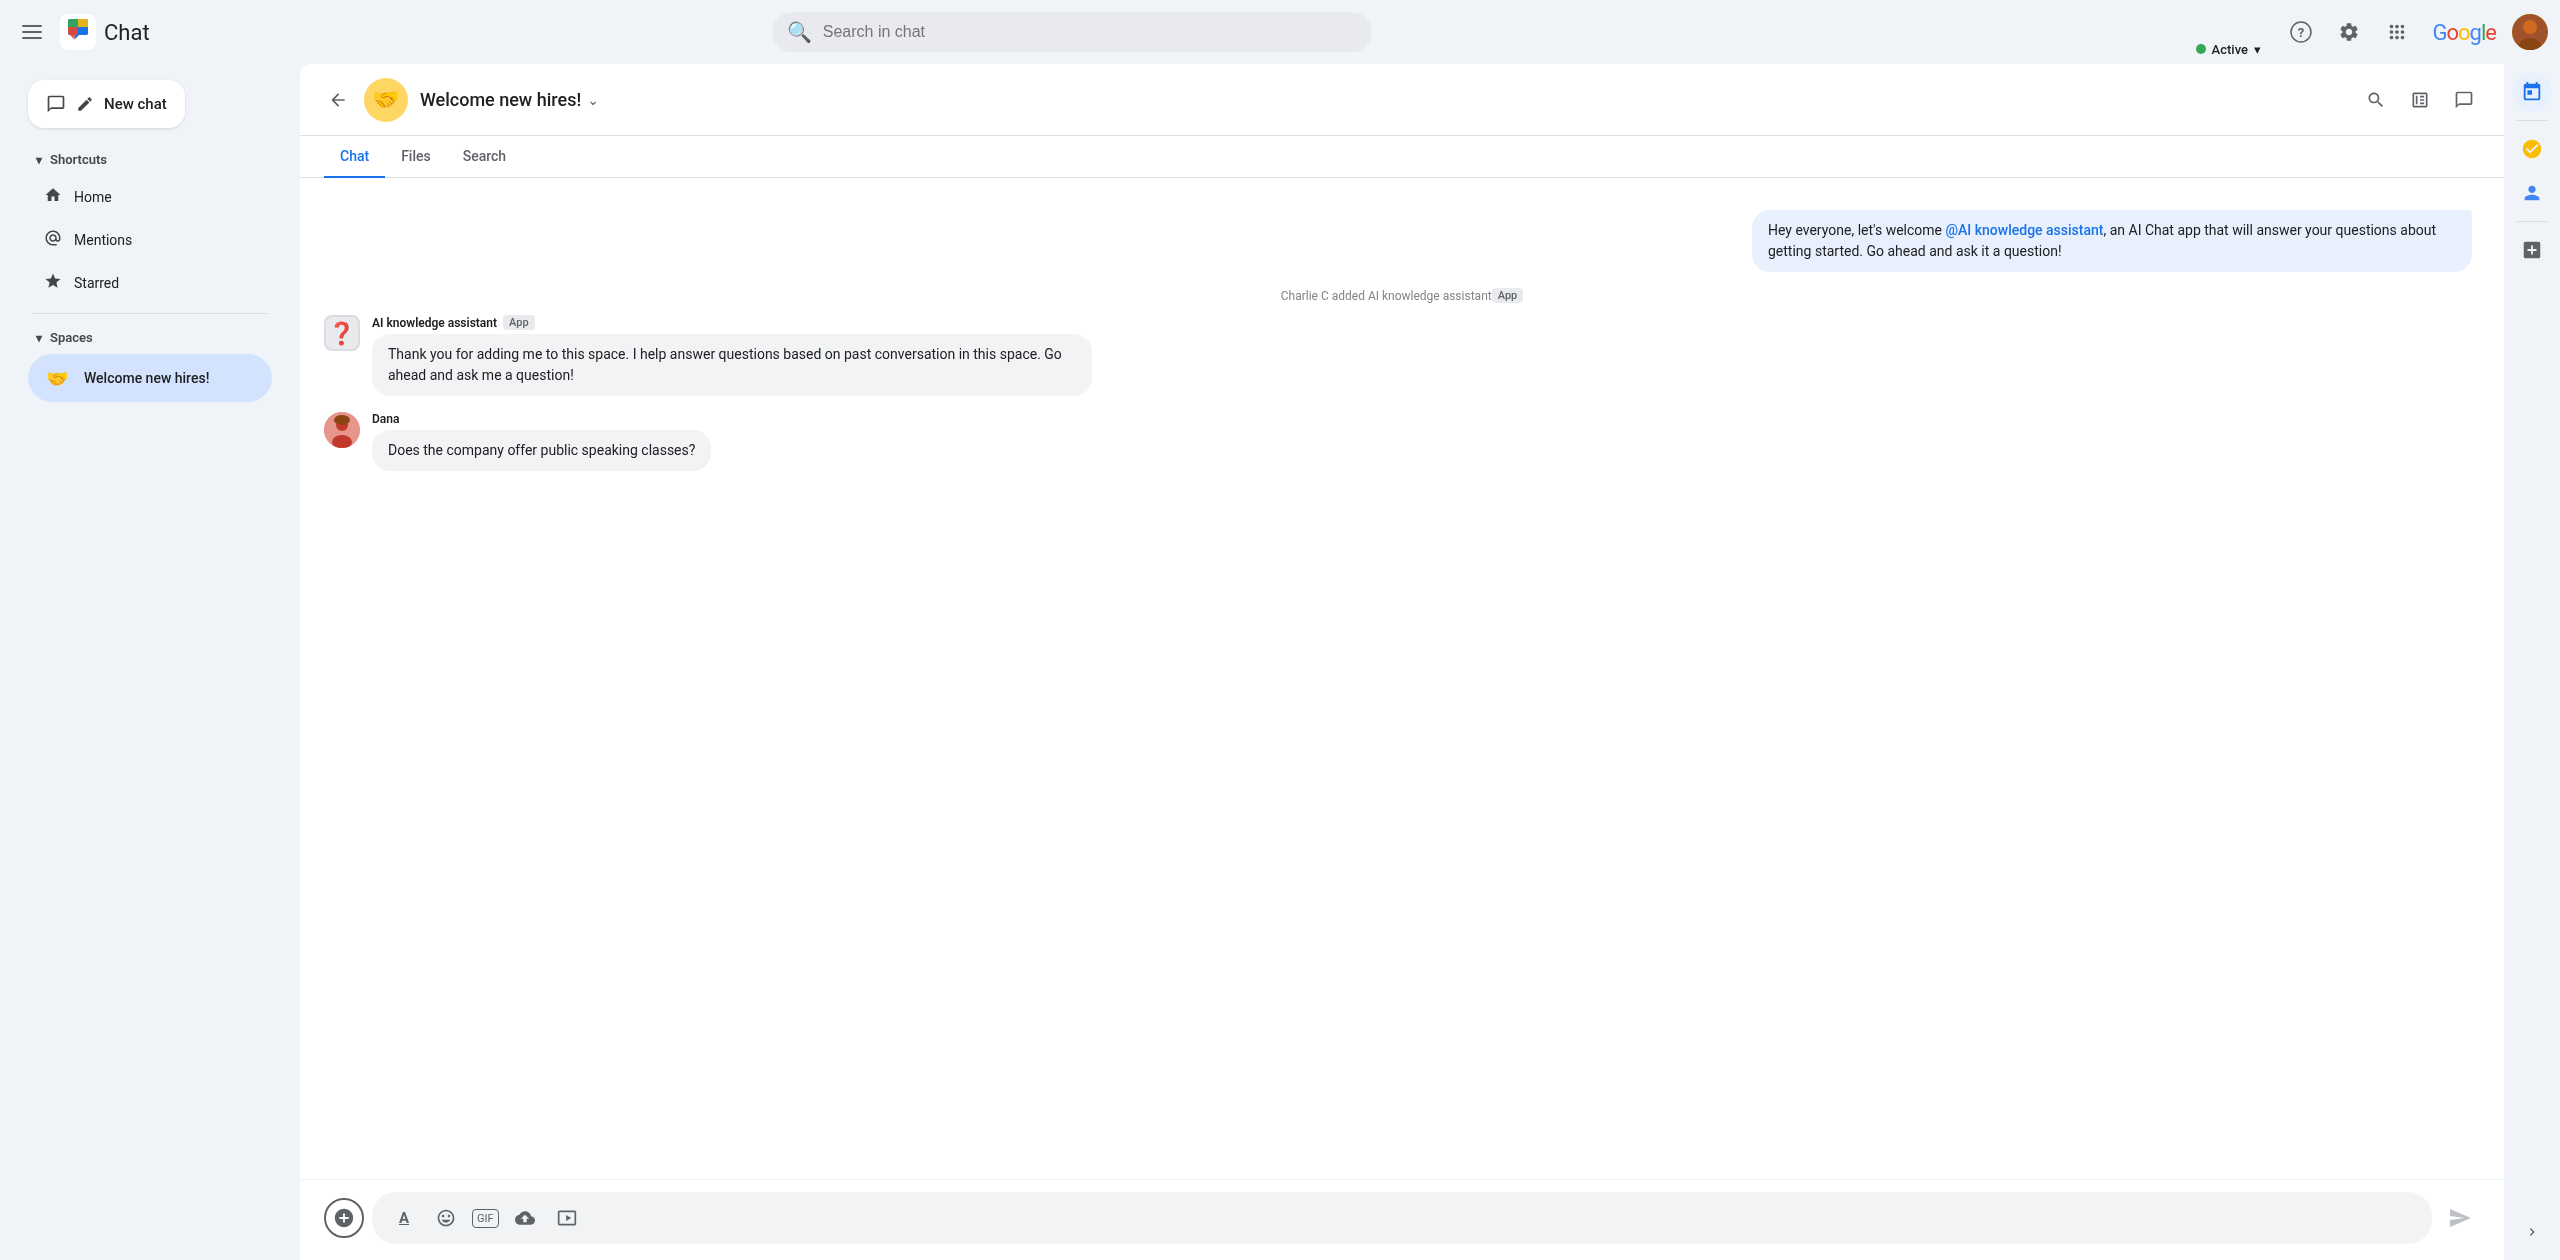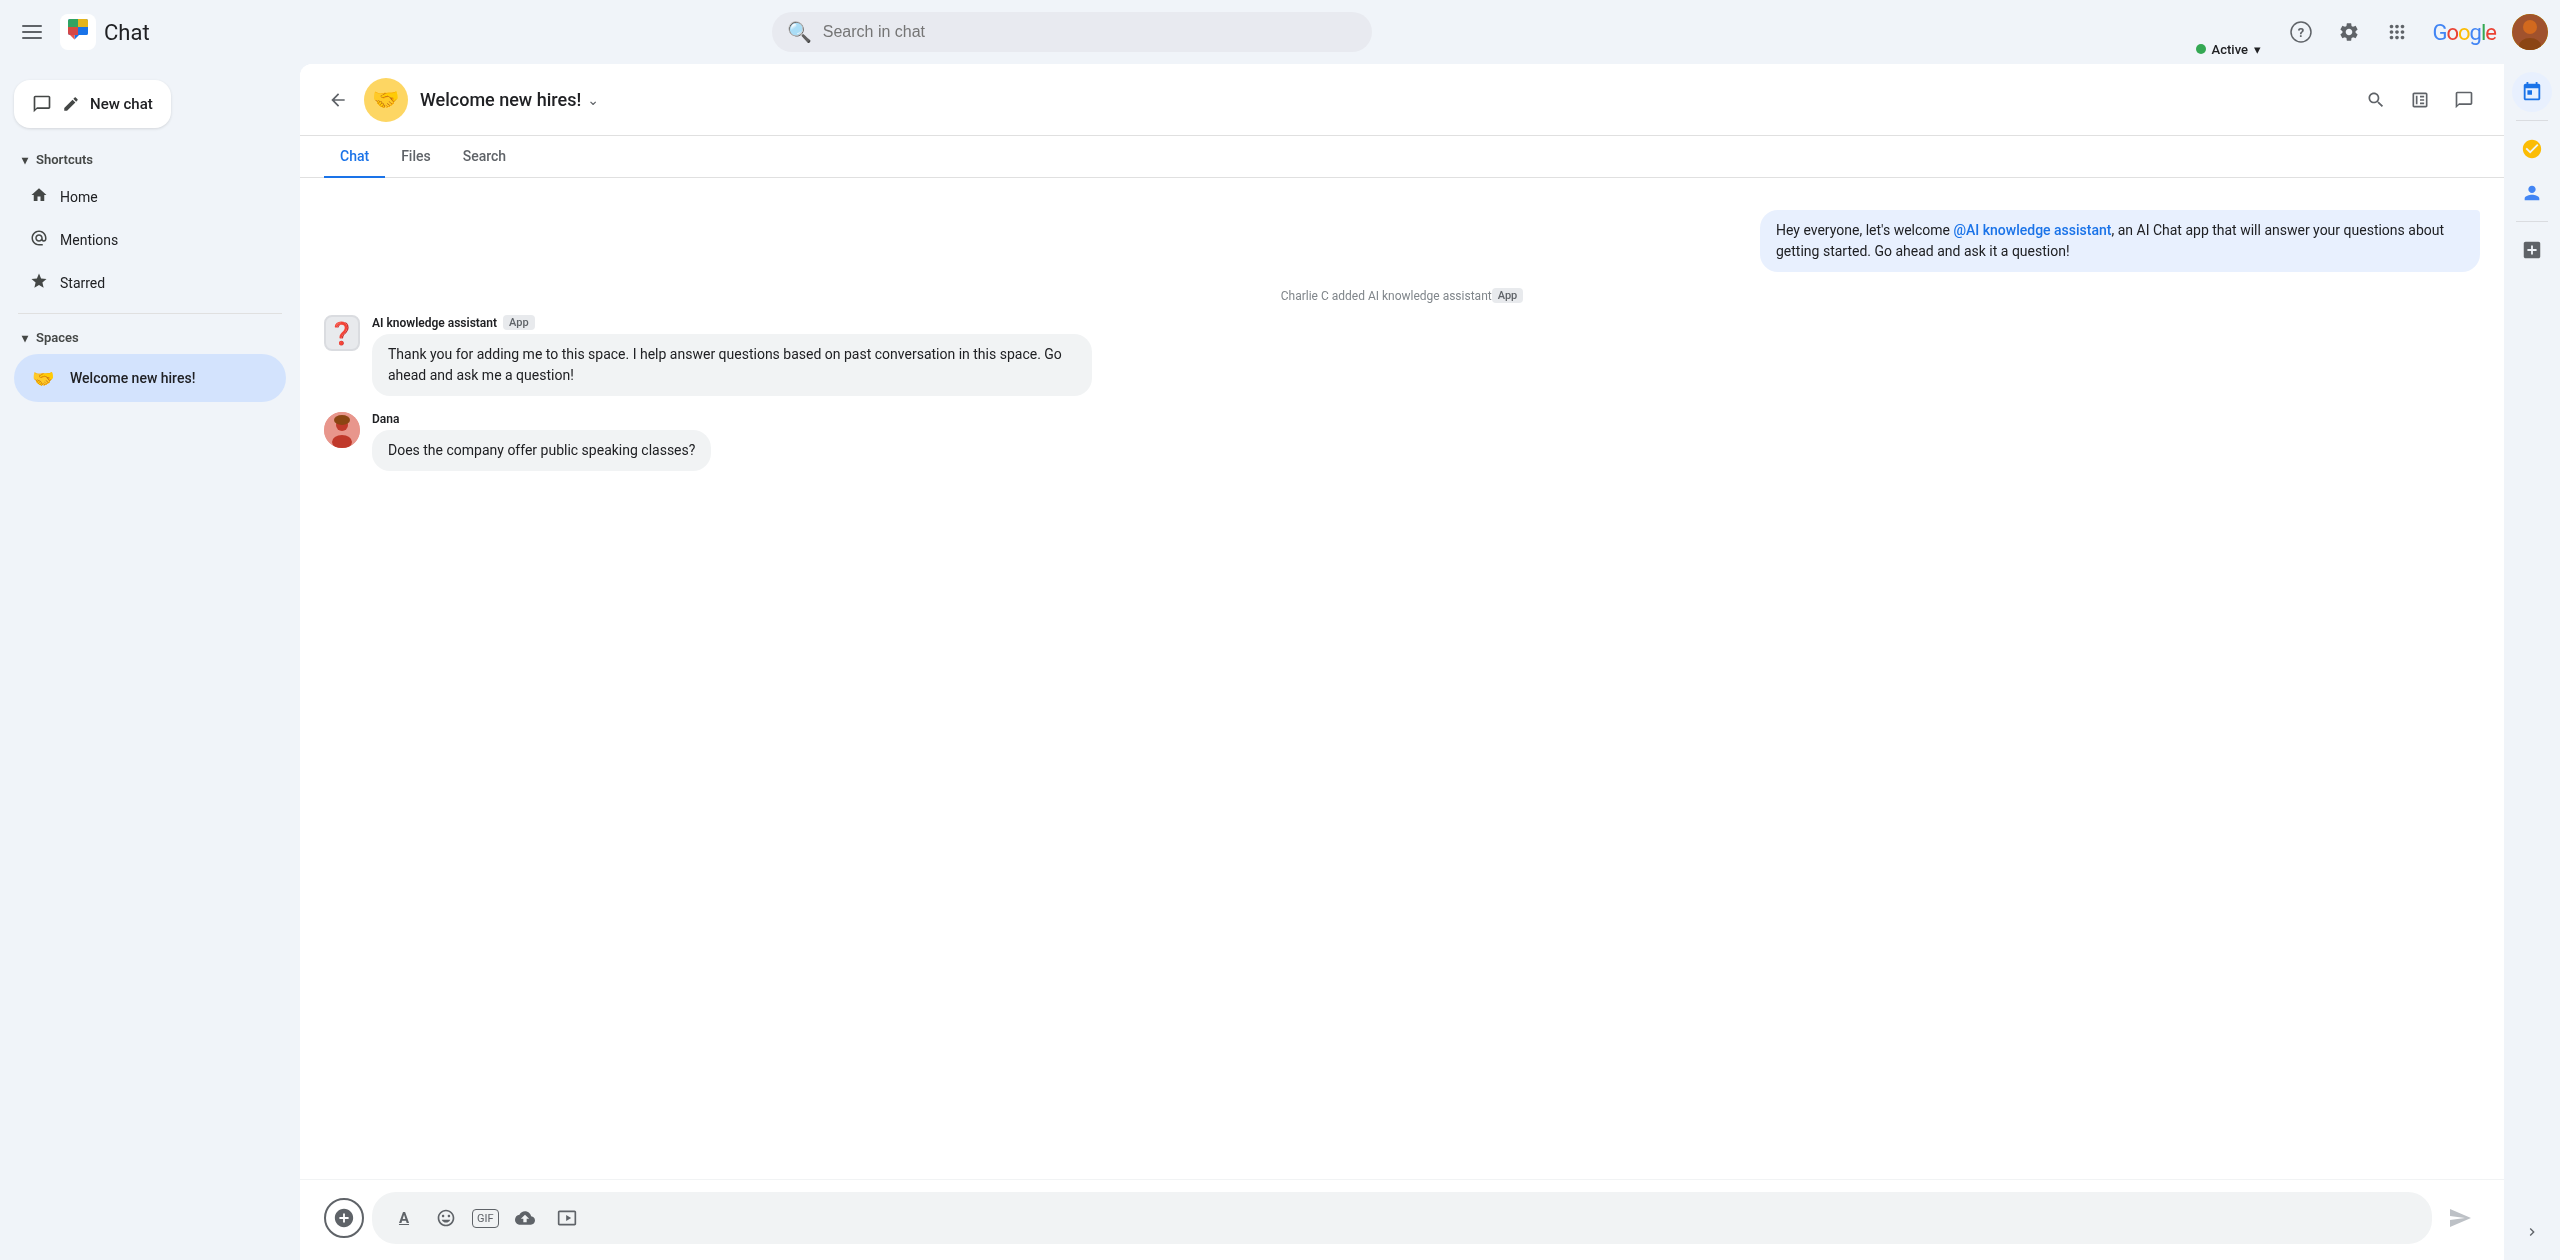--- a/index.html
+++ b/index.html
@@ -135,21 +135,21 @@
       width: 100%;
     }
 
     
     .sidebar {
       width: 300px;
       min-width: 300px;
       background: #f0f4f9;
       display: flex;
       flex-direction: column;
-      padding: 8px 2px;
+      padding: 8px 16px;
       overflow-y: auto;
     }
     .new-chat-btn {
       display: flex;
       align-items: center;
       gap: 10px;
       margin: 8px 12px 16px;
       padding: 14px 18px;
       background: #fff;
       border-radius: 16px;
@@ -633,21 +633,21 @@
 
     <div class="chat-tabs">
       <div class="chat-tab active">Chat</div>
       <div class="chat-tab">Files</div>
       <div class="chat-tab">Search</div>
     </div>
 
     <div class="messages-area">
 
 
-      <div class="message-row right" style="margin: 16px 0;">
+      <div class="message-row right" style="margin: 16px 8px;">
         <div class="msg-content">
           <div class="msg-bubble blue" style="border-radius: 18px 4px 18px 18px;">
             Hey everyone, let's welcome <span class="mention">@AI knowledge assistant</span>, an AI Chat app that will answer your questions about getting started.  Go ahead and ask it a question!
           </div>
         </div>
       </div>
 
       <div class="system-message">
         <span>Charlie C added AI knowledge assistant</span>
         <span class="app-badge">App</span>

